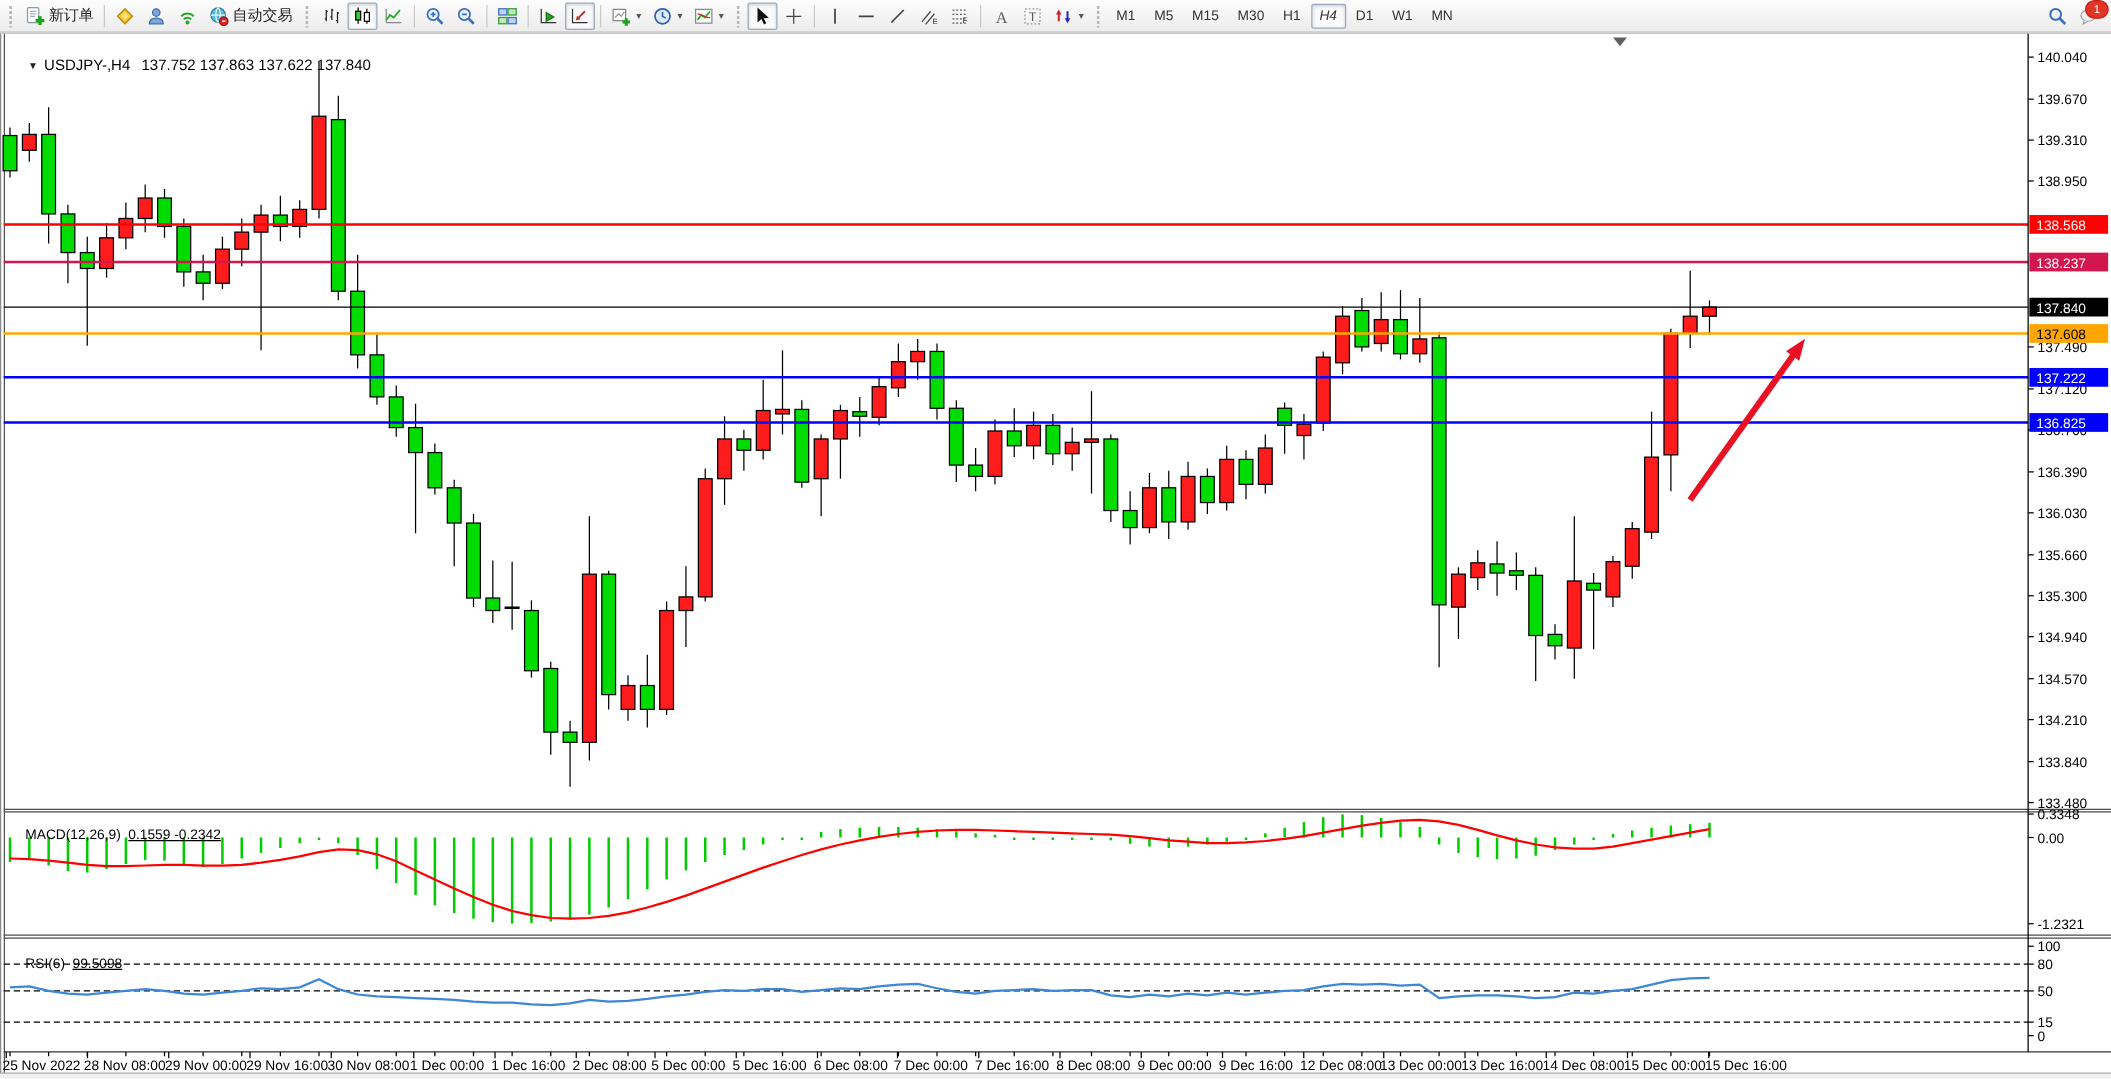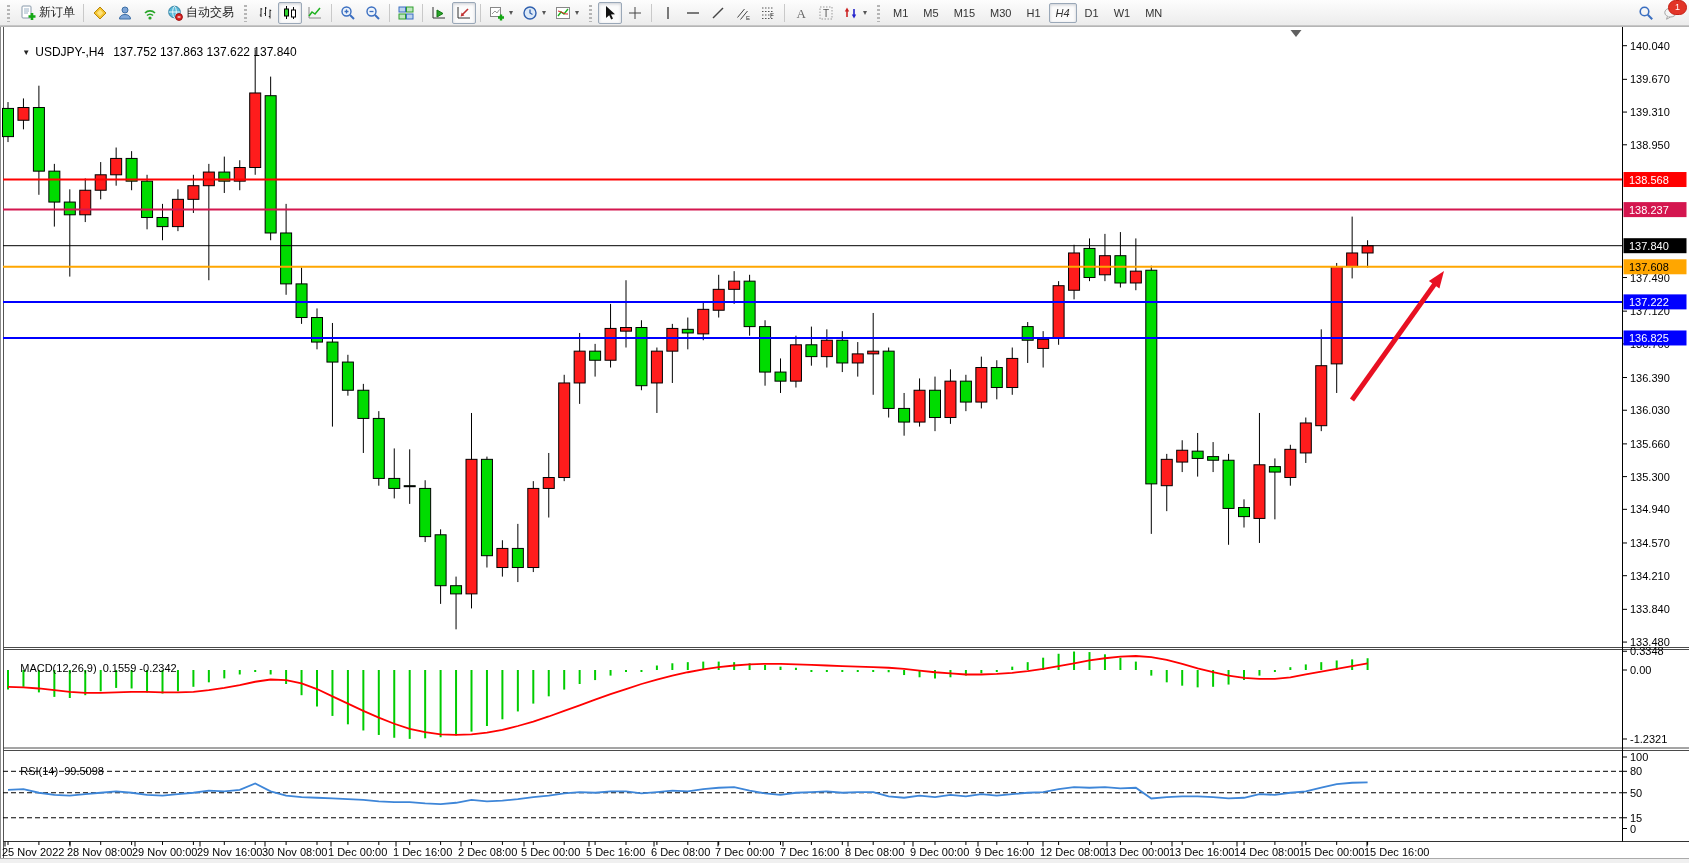--- a/index.html
+++ b/index.html
@@ -26,21 +26,21 @@
   .notif-badge{position:absolute;top:-3px;right:-5px;min-width:13px;height:13px;border-radius:8px;
     background:#e23528;color:#fff;font-size:9px;line-height:13px;text-align:center;padding:0 2px;
     border:1px solid #c52015;}
   
   .olabel{position:absolute;z-index:5;color:#000;white-space:pre;}
   #title-label{top:31px;left:9px;font-size:12px;}
   #title-label .dd{font-size:8px;color:#222;margin-right:5px;vertical-align:1px;}
   #title-label .ohlc{margin-left:9px;margin-top:24px;}
   #macd-label{top:650px;left:8px;font-size:11px;}
   #rsi-label{top:753px;left:8px;font-size:11px;}
-  .olabel .vals{margin-left:6px;}
+  .olabel .vals{margin-left:6px;text-decoration:underline;}
   svg#chart{position:absolute;top:0;left:0;z-index:1;}
 </style>
 </head>
 <body>
 
 <div class="app">
 
   <div class="toolbar">
     <div class="grip"></div>
 
@@ -735,15 +735,15 @@
       <polygon points="1290.5,30 1301.5,30 1296,37" fill="#606060"></polygon>
     </svg>
 
   <div class="olabel" id="title-label">
     <span class="dd">▼</span><span>USDJPY-,H4</span><span class="ohlc">137.752 137.863 137.622 137.840</span>
   </div>
   <div class="olabel" id="macd-label">
     <span>MACD(12,26,9)</span><span class="vals">0.1559 -0.2342</span>
   </div>
   <div class="olabel" id="rsi-label">
-    <span>RSI(14)</span><span class="vals">99.5098</span>
+    <span>RSI(6)</span><span class="vals">99.5098</span>
   </div>
 </div>
 
 </body></html>

